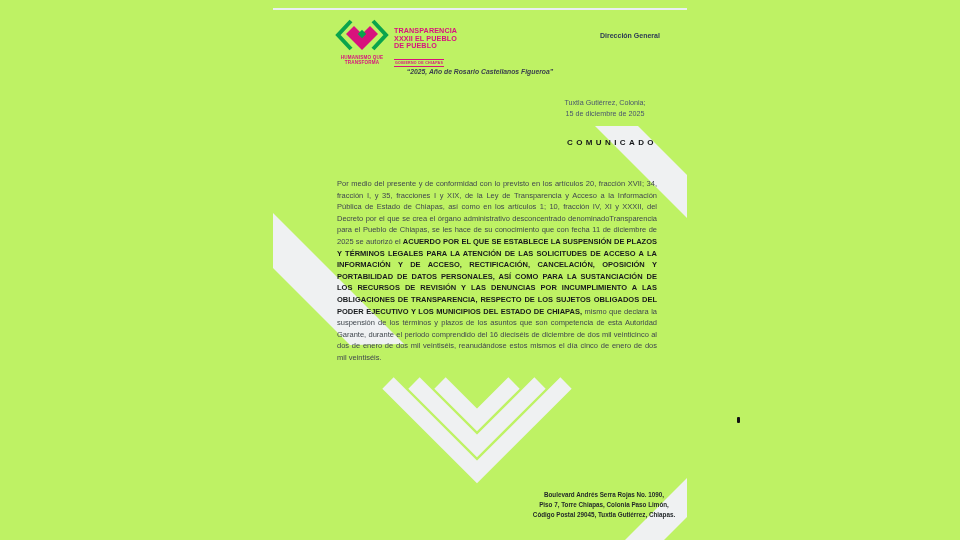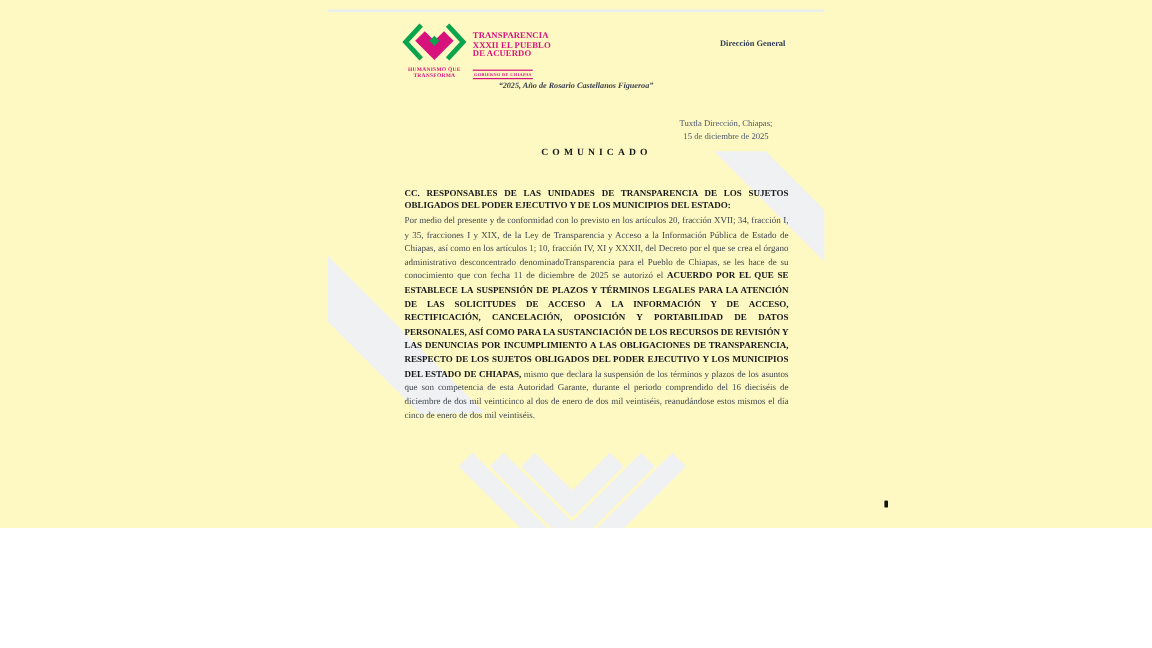--- a/index.html
+++ b/index.html
@@ -1,18 +1,18 @@
 <!DOCTYPE html>
 <html><head>
 <meta charset="utf-8">
 <style>
   html,body{margin:0;padding:0;background:#ffffff;}
   .canvas{
-    position:relative;width:960px;height:440px;background:#fef9c3;overflow:hidden;
-    font-family:Liberation Serif, serif;color:#1d2126;
+    position:relative;width:960px;height:540px;background:#bef264;overflow:hidden;
+    font-family:Liberation Sans, sans-serif;color:#1d2126;
   }
   .watermark{position:absolute;left:0;top:0;width:960px;height:540px;}
   .page{
     position:absolute;left:273px;top:8px;width:414px;height:532px;
     border-top:2px solid #e9eff1;background:transparent;
   }
   
   .logo-block{position:absolute;left:60px;top:8px;width:58px;text-align:center;}
   .logo-art{display:block;margin:0 auto;}
   .logo-caption{
@@ -29,21 +29,21 @@
   .office{position:absolute;left:327px;top:22px;font-size:7px;font-weight:bold;color:#2c3a55;}
   .slogan{
     position:absolute;left:0;top:58px;width:100%;text-align:center;
     font-size:6.8px;font-weight:bold;font-style:italic;color:#3b404d;
   }
   .dateline{
     position:absolute;left:262px;top:88px;width:140px;text-align:center;
     font-size:7.2px;line-height:10.6px;color:#49566c;
   }
   .doc-title{
-    position:absolute;left:64px;top:112px;width:320px;text-align:center;
+    position:absolute;left:64px;top:128px;width:320px;text-align:right;
     font-size:8px;font-weight:bold;letter-spacing:3.4px;color:#141619;
   }
   .recipient{
     position:absolute;left:64px;top:146px;width:320px;text-align:justify;
     font-size:7.5px;line-height:9.6px;font-weight:bold;color:#17191c;
   }
   .body-text{
     position:absolute;left:64px;top:168px;width:320px;text-align:justify;
     font-size:7.5px;line-height:11.6px;color:#40474e;
   }
@@ -83,36 +83,35 @@
       </svg>
       <div class="logo-caption">
         <div>HUMANISMO QUE</div>
         <div>TRANSFORMA</div>
       </div>
     </div>
 
     <div class="brand-block">
       <div class="brand-line">TRANSPARENCIA</div>
       <div class="brand-line">XXXII EL PUEBLO</div>
-      <div class="brand-line">DE ACUERDO</div>
+      <div class="brand-line">DE PUEBLO</div>
       <span class="brand-badge">GOBIERNO DE CHIAPAS</span>
     </div>
 
     <div class="office">Dirección General</div>
 
     <div class="slogan">“2025, Año de Rosario Castellanos Figueroa”</div>
 
     <div class="dateline">
-      <div>Tuxtla Dirección, Chiapas;</div>
+      <div>Tuxtla Gutiérrez, Colonia;</div>
       <div>15 de diciembre de 2025</div>
     </div>
 
     <div class="doc-title">COMUNICADO</div>
 
-    <div class="recipient">CC. RESPONSABLES DE LAS UNIDADES DE TRANSPARENCIA DE LOS SUJETOS OBLIGADOS DEL PODER EJECUTIVO Y DE LOS MUNICIPIOS DEL ESTADO:</div>
 
     <div class="body-text"><span>Por medio del presente y de conformidad con lo previsto en los artículos 20, fracción XVII; 34, fracción I, y 35, fracciones I y XIX, de la Ley de Transparencia y Acceso a la Información Pública de Estado de Chiapas, así como en los artículos 1; 10, fracción IV, XI y XXXII, del Decreto por el que se crea el órgano administrativo desconcentrado denominadoTransparencia para el Pueblo de Chiapas, se les hace de su conocimiento que con fecha 11 de diciembre de 2025 se autorizó el </span><span class="bold">ACUERDO POR EL QUE SE ESTABLECE LA SUSPENSIÓN DE PLAZOS Y TÉRMINOS LEGALES PARA LA ATENCIÓN DE LAS SOLICITUDES DE ACCESO A LA INFORMACIÓN Y DE ACCESO, RECTIFICACIÓN, CANCELACIÓN, OPOSICIÓN Y PORTABILIDAD DE DATOS PERSONALES, ASÍ COMO PARA LA SUSTANCIACIÓN DE LOS RECURSOS DE REVISIÓN Y LAS DENUNCIAS POR INCUMPLIMIENTO A LAS OBLIGACIONES DE TRANSPARENCIA, RESPECTO DE LOS SUJETOS OBLIGADOS DEL PODER EJECUTIVO Y LOS MUNICIPIOS DEL ESTADO DE CHIAPAS,</span><span> mismo que declara la suspensión de los términos y plazos de los asuntos que son competencia de esta Autoridad Garante, durante el periodo comprendido del 16 dieciséis de diciembre de dos mil veinticinco al dos de enero de dos mil veintiséis, reanudándose estos mismos el día cinco de enero de dos mil veintiséis.</span></div>
 
     <div class="footer-address">
       <div>Boulevard Andrés Serra Rojas No. 1090,</div>
       <div>Piso 7, Torre Chiapas, Colonia Paso Limón,</div>
       <div>Código Postal 29045, Tuxtla Gutiérrez, Chiapas.</div>
     </div>
 
   </div>

